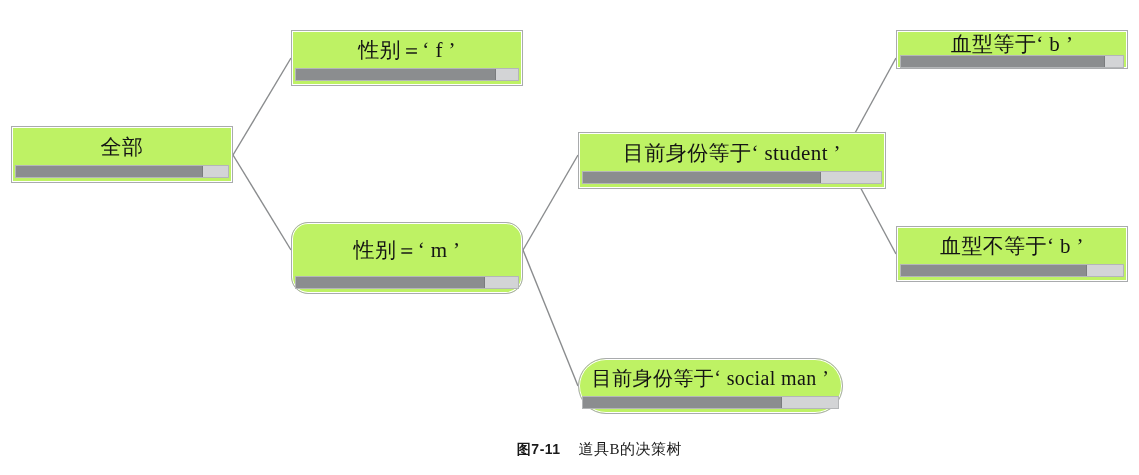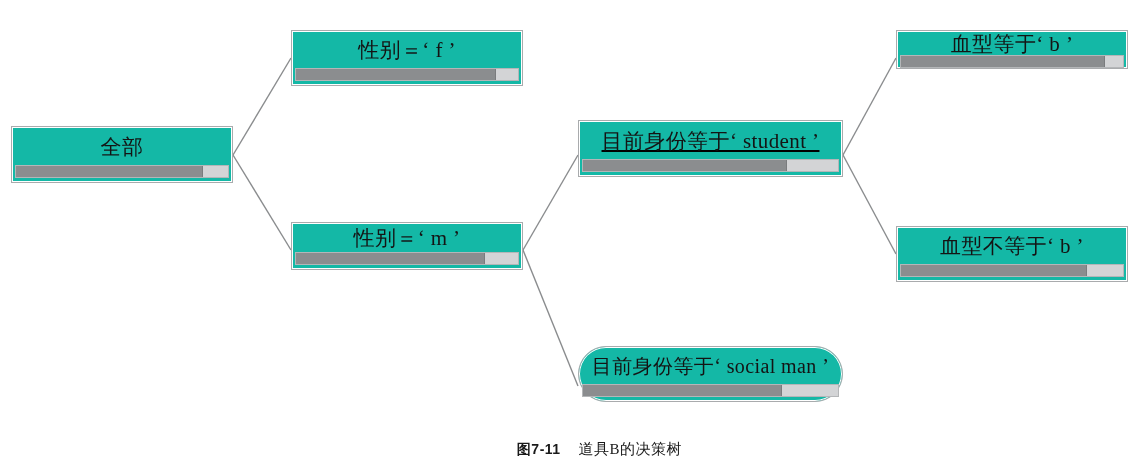--- a/index.html
+++ b/index.html
@@ -28,21 +28,21 @@
     left: 0;
     top: 0;
     width: 1139px;
     height: 475px;
     z-index: 1;
   }
 
   .node {
     position: absolute;
     box-sizing: border-box;
-    background: #14b8a6;
+    background: #bef264;
     border: 1px solid #a9abad;
     box-shadow: 0 0 0 1px #ffffff inset;
     z-index: 2;
     display: flex;
     flex-direction: column;
     justify-content: space-between;
     padding: 2px 3px 4px 3px;
   }
 
   .node-label {
@@ -121,33 +121,33 @@
         <div class="progress-track">
           <div class="progress-fill" style="width: 88%;"></div>
         </div>
       </div>
       <div class="node" style="left: 291px; top: 30px; width: 232px; height: 56px;">
         <div class="node-label">性别＝‘ f ’</div>
         <div class="progress-track">
           <div class="progress-fill" style="width: 90%;"></div>
         </div>
       </div>
-      <div class="node" style="left: 291px; top: 222px; width: 232px; height: 48px;">
+      <div class="node" style="left: 291px; top: 222px; width: 232px; height: 72px; border-radius: 17px;">
         <div class="node-label">性别＝‘ m ’</div>
         <div class="progress-track">
           <div class="progress-fill" style="width: 85%;"></div>
         </div>
       </div>
-      <div class="node" style="left: 578px; top: 120px; width: 265px; height: 57px; text-decoration: underline;">
+      <div class="node" style="left: 578px; top: 132px; width: 308px; height: 57px;">
         <div class="node-label">目前身份等于‘ student ’</div>
         <div class="progress-track">
           <div class="progress-fill" style="width: 80%;"></div>
         </div>
       </div>
-      <div class="node" style="left: 578px; top: 346px; width: 265px; height: 56px; border-radius: 28px;">
+      <div class="node" style="left: 578px; top: 358px; width: 265px; height: 56px; border-radius: 28px;">
         <div class="node-label small">目前身份等于‘ social man ’</div>
         <div class="progress-track">
           <div class="progress-fill" style="width: 78%;"></div>
         </div>
       </div>
       <div class="node" style="left: 896px; top: 30px; width: 232px; height: 39px;">
         <div class="node-label">血型等于‘ b ’</div>
         <div class="progress-track">
           <div class="progress-fill" style="width: 92%;"></div>
         </div>

